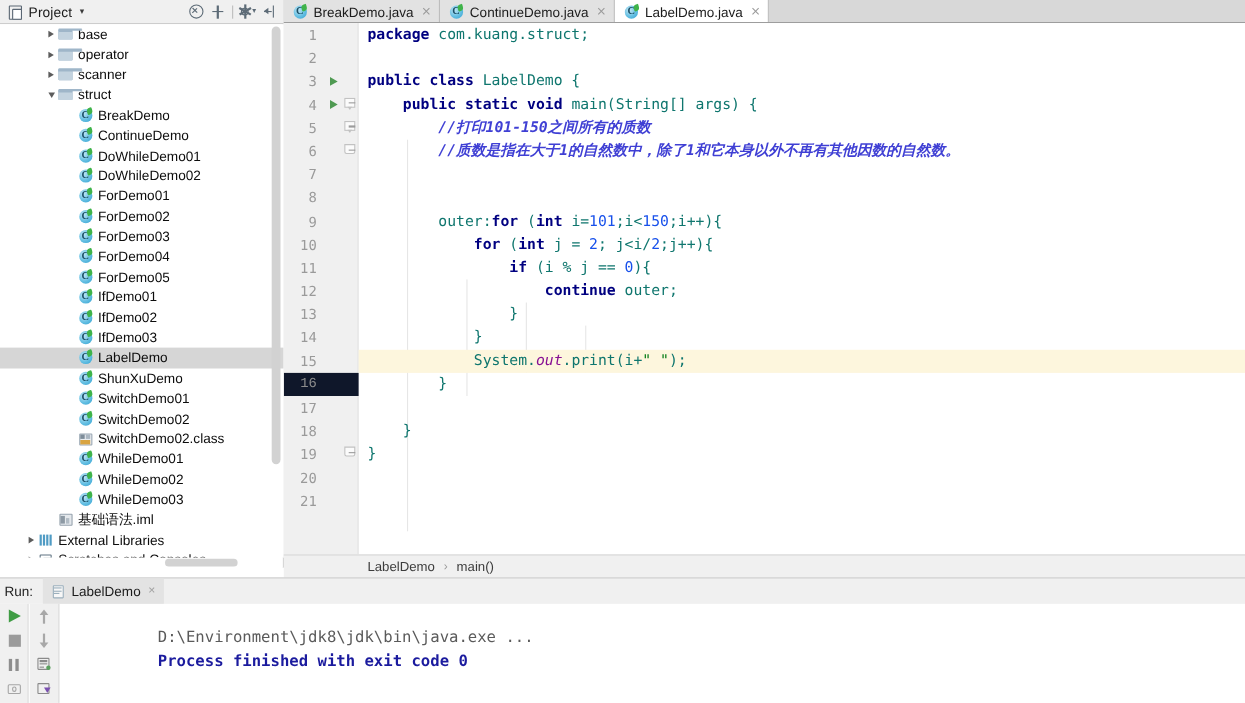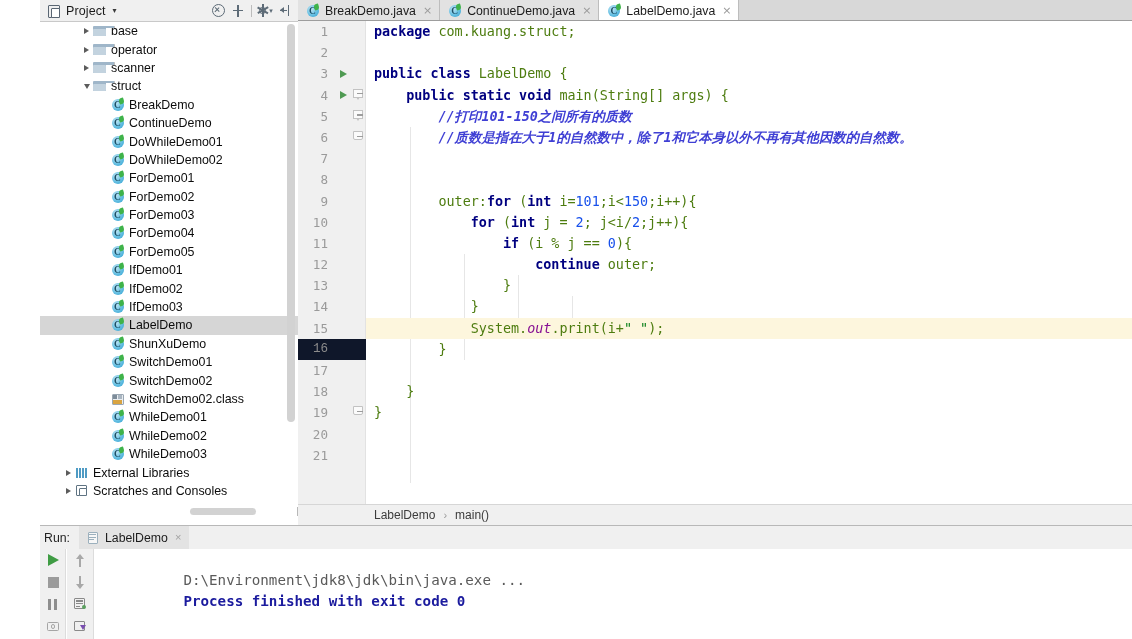--- a/index.html
+++ b/index.html
@@ -3,21 +3,21 @@
 <meta charset="utf-8">
 <style>
   html,body{margin:0;padding:0;}
   body{
     width:1132px;height:639px;overflow:hidden;
     background:#ffffff;
     font-family:"Liberation Sans","DejaVu Sans",sans-serif;
     font-size:12px;color:#000;
     -webkit-font-smoothing:antialiased;
   }
-  .app{position:relative;width:1024px;height:639px;margin-left:40px;}
+  .app{position:relative;width:1024px;height:639px;}
 
   
   .project-panel{
     position:absolute;left:0;top:0;width:258px;height:516px;
     background:#ffffff;border-right:1px solid #b8b8b8;
     box-sizing:border-box;
   }
   .project-header{
     position:absolute;left:0;top:0;width:258px;height:22px;
     background:#f0f0f0;border-bottom:1px solid #c9c9c9;
@@ -149,21 +149,21 @@
     font-family:"DejaVu Sans Mono","Liberation Mono",monospace;
     font-size:13.4px;
   }
   .cl{height:21.2px;line-height:21.2px;white-space:pre;padding-left:8px;position:relative;}
   .cl.cur{background:#fdf6dd;}
   .kw{color:#000080;font-weight:bold;}
   .num{color:#1750eb;}
   .str{color:#067d17;}
   .cmt{color:#3f3fd4;font-style:italic;font-weight:bold;}
   .fld{color:#871094;font-style:italic;}
-  .pl{color:#4d7c0f;}
+  .pl{color:#0f766e;}
   .dim{color:#5a5a5a;}
 
   .indent-guide{position:absolute;top:0;width:1px;height:483px;background:#e6e6e6;}
 
   .breadcrumbs{
     position:absolute;left:0;top:504px;width:874px;height:21px;
     background:#f0f0f0;border-top:1px solid #d6d6d6;
     display:flex;align-items:center;box-sizing:border-box;
   }
   .bc-item{font-size:12px;color:#3c3c3c;}
@@ -509,20 +509,30 @@
         </div>
         <div class="tree-row">
           <span style="display:inline-block;width:42px;flex:0 0 auto"></span>
           <span class="tw"></span>
           <span class="ic-java">
             <span class="cir"></span>
             <span class="cletter">C</span>
             <span class="leaf"></span>
           </span>
           <span class="lbl">WhileDemo03</span>
+        </div>
+        <div class="tree-row">
+          <span style="display:inline-block;width:24px;flex:0 0 auto"></span>
+          <span class="tw"></span>
+          <span class="ic-iml">
+            <span class="bx"></span>
+            <span class="s1"></span>
+            <span class="s2"></span>
+          </span>
+          <span class="lbl">基础语法.iml</span>
         </div>
         <div class="tree-row">
           <span style="display:inline-block;width:6px;flex:0 0 auto"></span>
           <span class="tw">
             <span class="arr-r"></span>
           </span>
           <span class="ic-lib">
             <i style="left:1px"></i>
             <i style="left:4px"></i>
             <i style="left:7px"></i>

